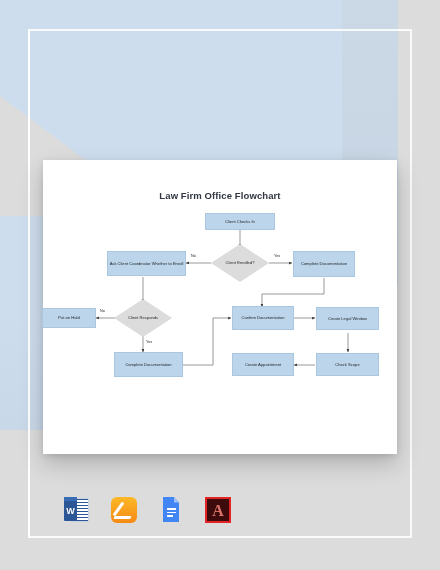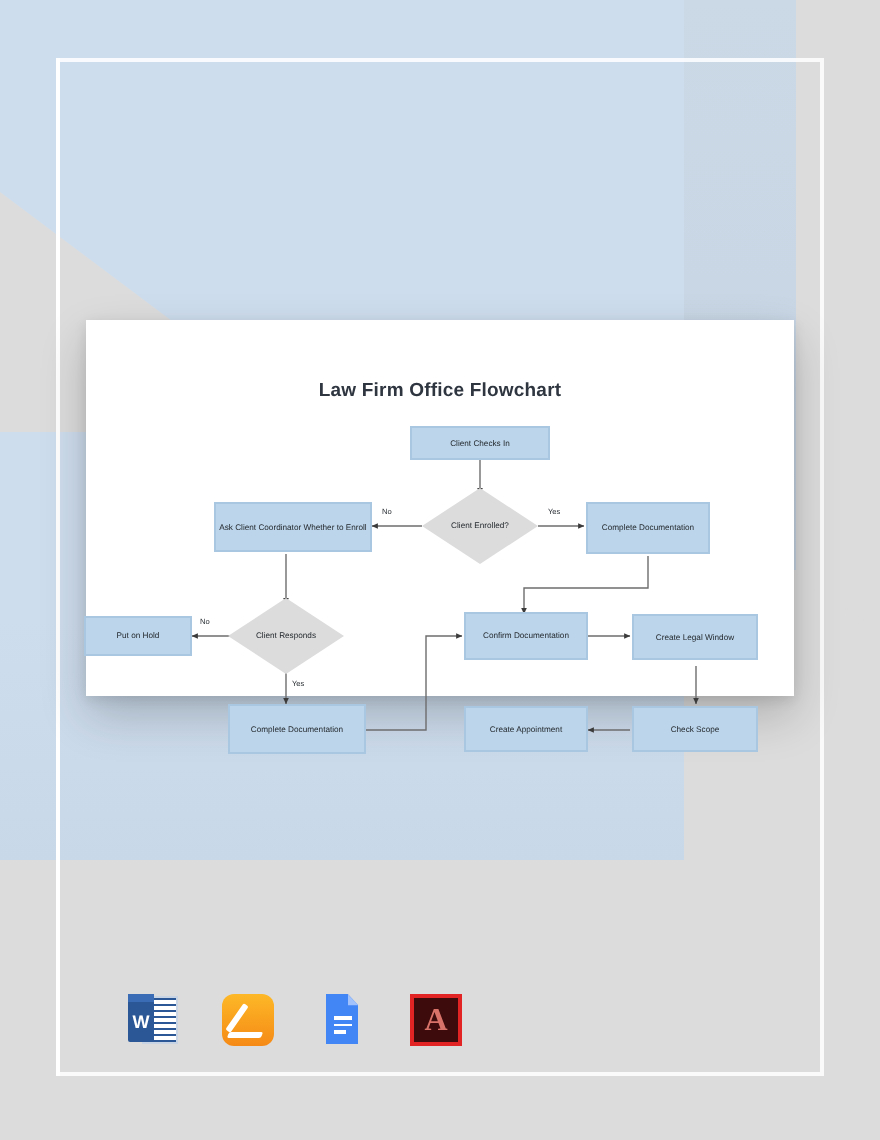--- a/index.html
+++ b/index.html
@@ -40,21 +40,21 @@
     position:absolute;left:28px;top:29px;width:384px;height:509px;
     border:2px solid rgba(255,255,255,.85);
     box-sizing:border-box;pointer-events:none;
   }
   #frame-seam{
     position:absolute;left:28px;top:29px;width:2px;height:509px;background:rgba(255,255,255,.9);
   }
 
   
   #card{
-    position:absolute;left:43px;top:160px;width:354px;height:188px;
+    position:absolute;left:43px;top:160px;width:354px;height:294px;
     background:#ffffff;
     box-shadow:0 10px 22px rgba(0,0,0,.20), 0 2px 6px rgba(0,0,0,.10);
   }
   #card-title{
     position:absolute;left:0;right:0;top:30px;text-align:center;
     font-size:9.5px;font-weight:bold;color:#2f3640;letter-spacing:.1px;
   }
 
   
   #flow{position:absolute;left:0;top:0;width:354px;height:250px;}

